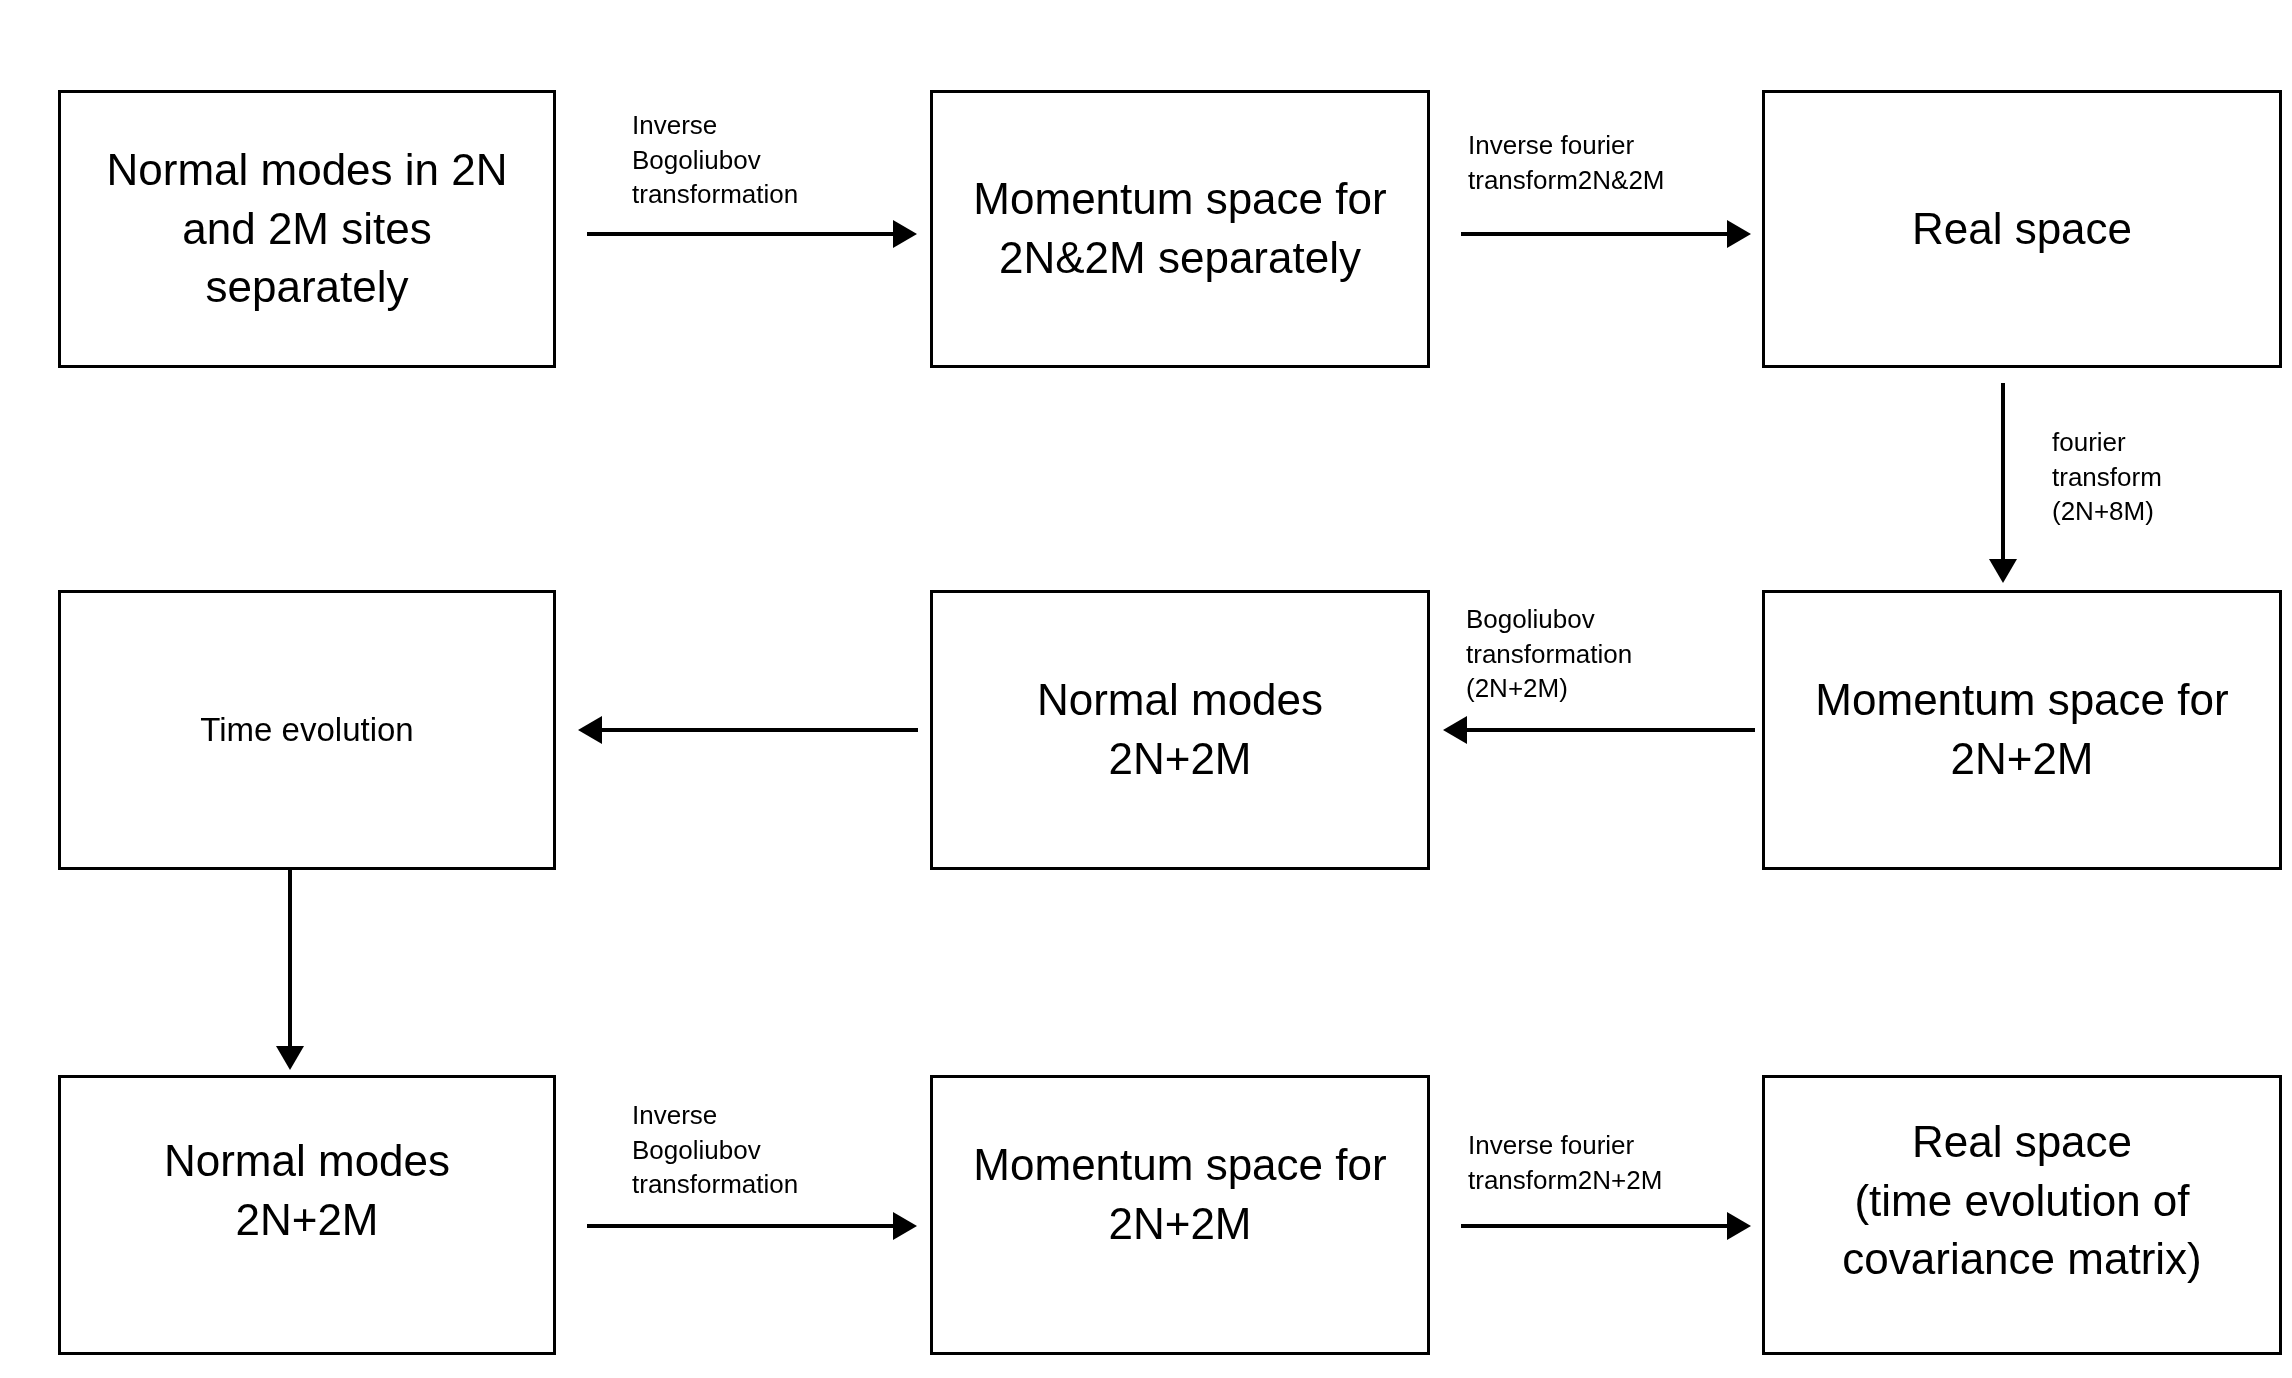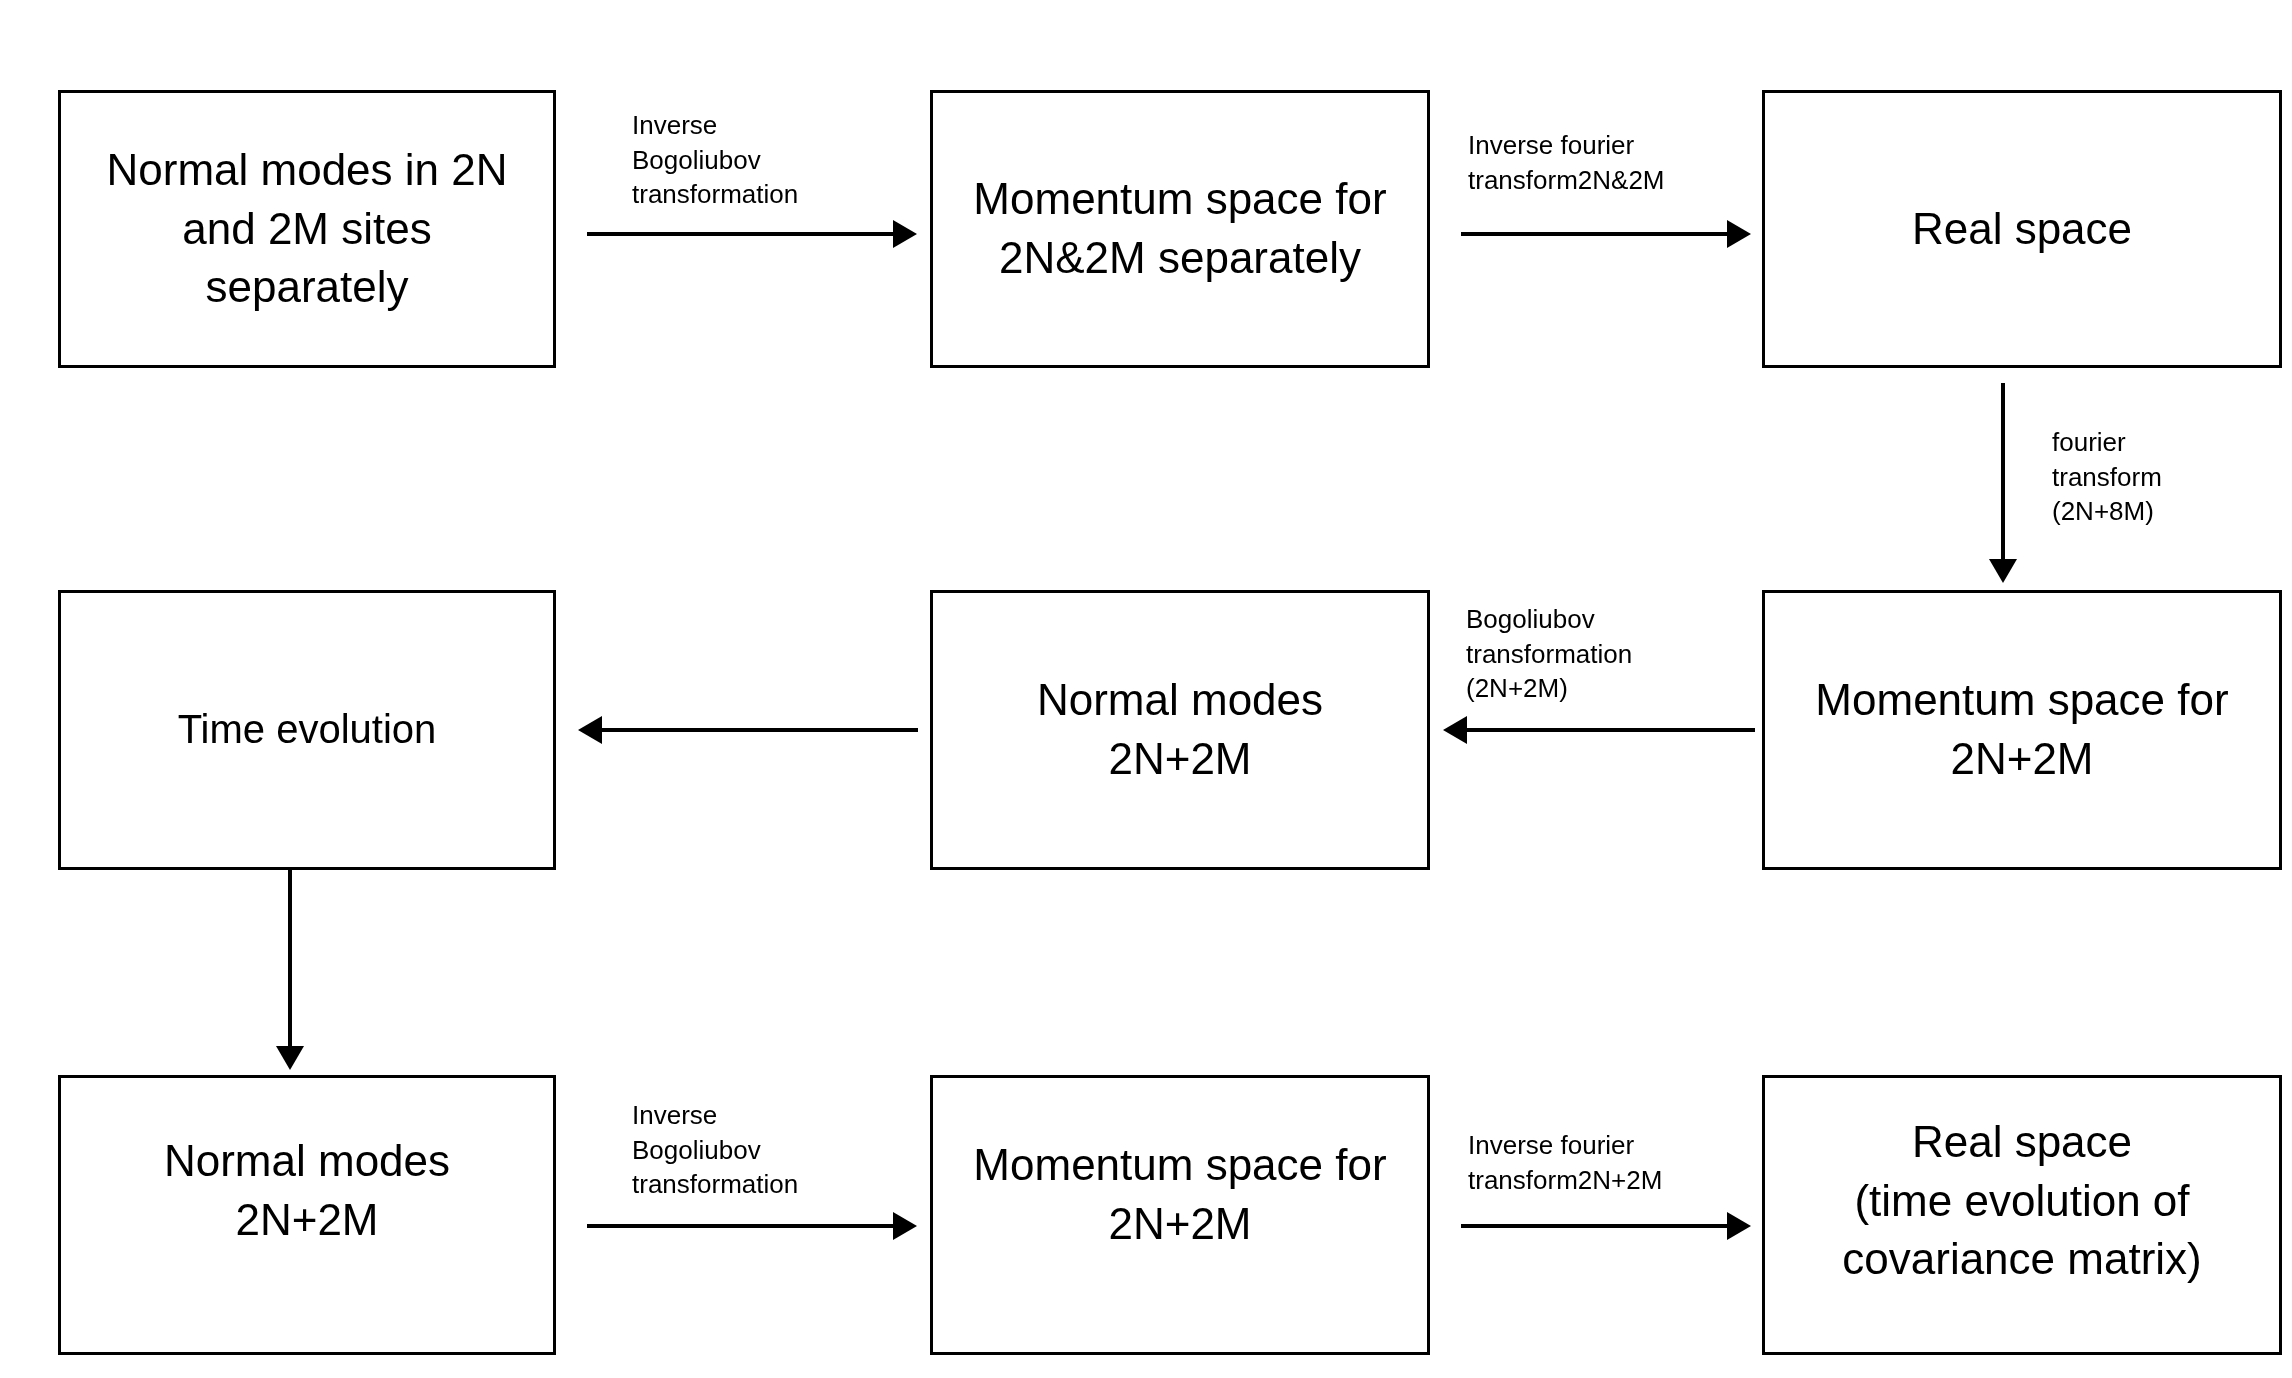--- a/index.html
+++ b/index.html
@@ -26,21 +26,21 @@
     text-align: center;
   }
   .node-label {
     font-size: 44px;
     line-height: 1.34;
     color: #000000;
     white-space: pre-line;
     padding: 0 14px;
   }
   .node-label.small {
-    font-size: 40px;
+    font-size: 33px;
   }
   .edge-label {
     position: absolute;
     font-size: 26px;
     line-height: 1.33;
     color: #000000;
     white-space: pre-line;
     text-align: left;
   }
   .arrow-svg {

